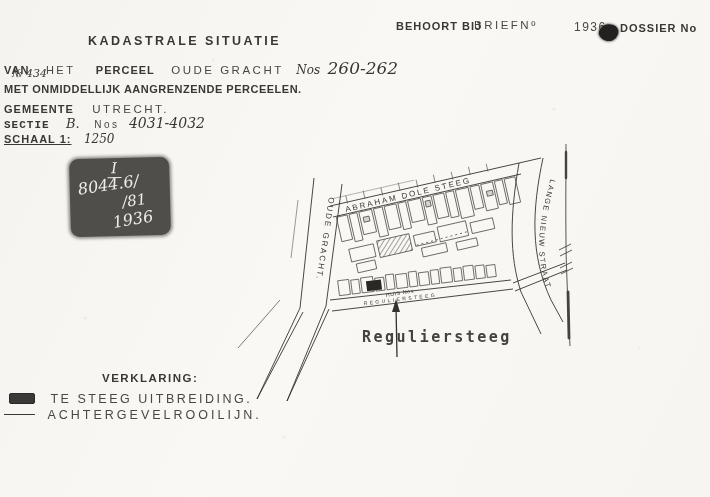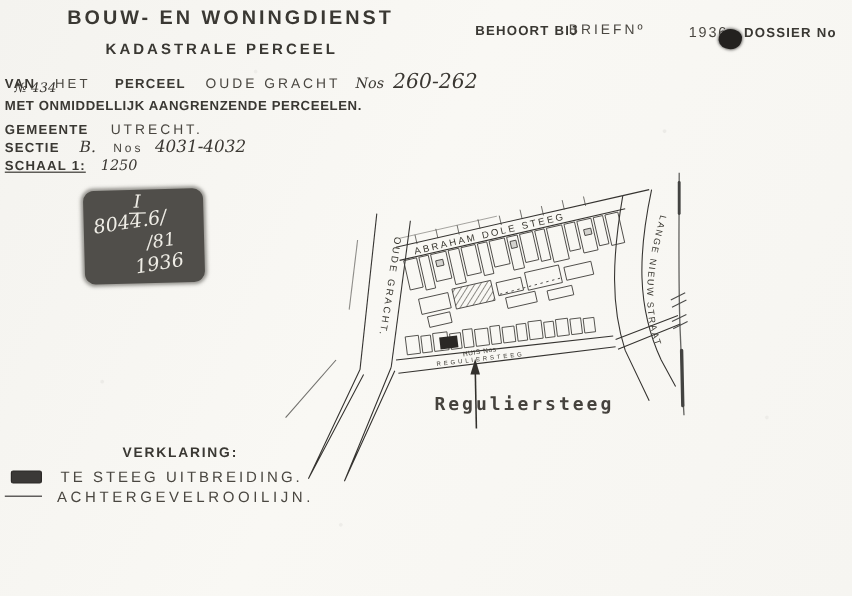--- a/index.html
+++ b/index.html
@@ -151,22 +151,21 @@
 
     <g>
       <path d="M566,144 C566,190 565,240 567,280 C568,305 569,330 570,346" stroke="#4a4a48" stroke-width="1.1" fill="none" stroke-opacity="0.85"></path>
       <path d="M566,152 L566,178" stroke="#434341" stroke-width="2.4" stroke-linecap="round"></path>
       <path d="M568,292 L569,338" stroke="#434341" stroke-width="2.8" stroke-linecap="round"></path>
       <path d="M559,250 L571,244 M560,256 L572,250 M560,268 L572,262 M561,274 L573,268" stroke="#4a4a48" stroke-width="0.9"></path>
     </g>
   </svg>
 
   <div class="abs script" style="left:12px;top:24px;font-size:11px;margin-top:43px;">№ 434</div>
-  <div class="abs printed title" style="left:56px;top:6px;">BOUW- EN WONINGDIENST</div>
-  <div class="abs printed subtitle" style="left:88px;top:34px;">KADASTRALE PERCEEL</div>
+  <div class="abs printed subtitle" style="left:88px;top:34px;">KADASTRALE SITUATIE</div>
 
   <div class="abs printed small-printed" style="left:396px;top:20px;">BEHOORT BIJ</div>
   <div class="abs lettered" style="left:474px;top:19px;font-size:11.5px;">BRIEFNº</div>
   <div class="abs lettered" style="left:574px;top:20px;font-size:12px;letter-spacing:1.5px;">1936</div>
   <div class="abs blob" style="left:599px;top:24px;"></div>
   <div class="abs printed small-printed" style="left:620px;top:22px;">DOSSIER No</div>
 
   <div class="abs infoline" style="left:4px;top:58px;">
     <span class="printed small-printed" style="margin-right:12px;">VAN</span>
     <span class="lettered" style="font-size:11px;margin-right:16px;">HET</span>
@@ -174,21 +173,21 @@
     <span class="lettered" style="font-size:11.5px;margin-right:8px;">OUDE GRACHT</span>
     <span class="script" style="font-size:12px;margin-right:3px;">Nos</span>
     <span class="script" style="font-size:17px;">260-262</span>
   </div>
   <div class="abs printed small-printed" style="left:4px;top:83px;letter-spacing:0.5px;">MET ONMIDDELLIJK AANGRENZENDE PERCEELEN.</div>
   <div class="abs infoline" style="left:4px;top:99px;">
     <span class="printed small-printed" style="margin-right:14px;">GEMEENTE</span>
     <span class="lettered" style="font-size:11.5px;">UTRECHT.</span>
   </div>
   <div class="abs infoline" style="left:4px;top:114px;">
-    <span class="printed small-printed" style="margin-right:12px;">SECTIE</span>
+    <span class="printed small-printed" style="margin-right:12px;font-family:Liberation Mono, monospace;">SECTIE</span>
     <span class="script" style="font-size:13px;margin-right:10px;">B.</span>
     <span class="lettered" style="font-size:10px;margin-right:5px;">Nos</span>
     <span class="script" style="font-size:14px;">4031-4032</span>
   </div>
   <div class="abs infoline" style="left:4px;top:129px;">
     <span class="printed small-printed" style="margin-right:8px;text-decoration:underline;">SCHAAL 1:</span>
     <span class="script" style="font-size:12px;">1250</span>
   </div>
 
   <div class="abs stamp" style="left:70px;top:158px;">

